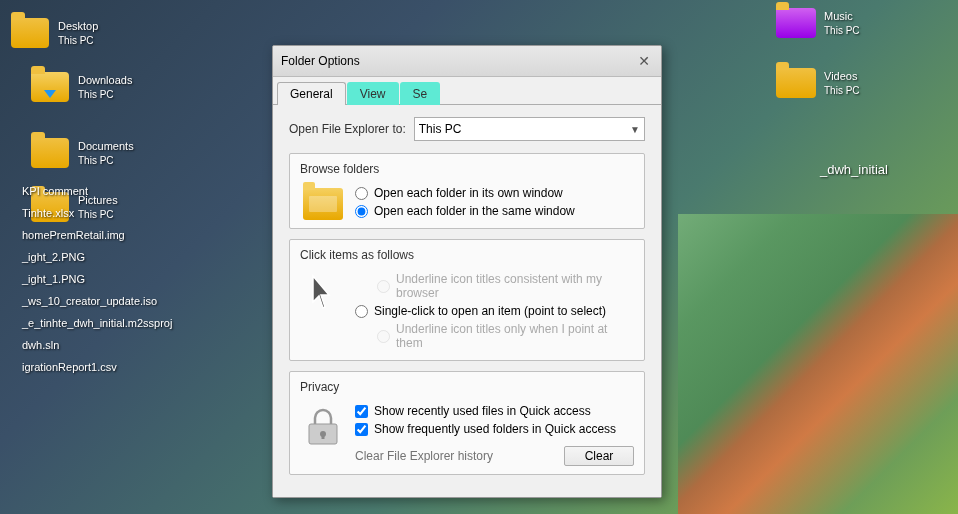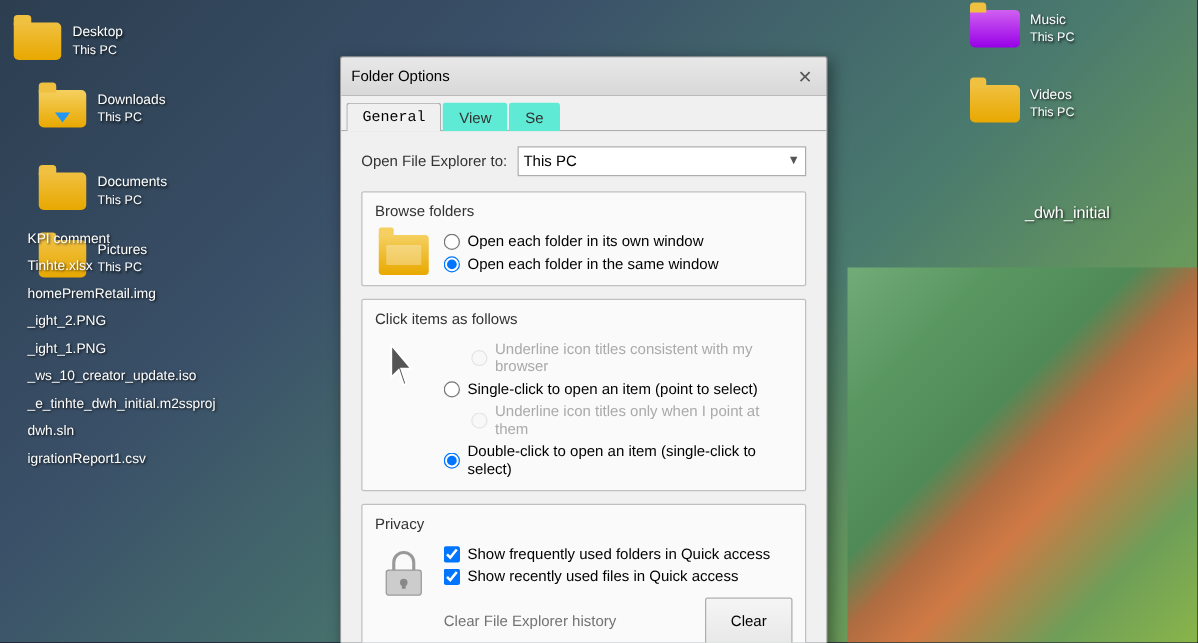--- a/index.html
+++ b/index.html
@@ -172,21 +172,20 @@
       bottom: -1px;
     }
 
     .tab.active {
       background: #f0f0f0;
       border-color: #adadad;
       border-bottom-color: #f0f0f0;
       color: #000;
       font-weight: normal;
       z-index: 1;
-      font-family: Liberation Mono, monospace;
     }
 
     
     .dialog-body {
       padding: 12px 16px;
       background: #f0f0f0;
     }
 
     
     .open-explorer-row {
@@ -342,21 +341,21 @@
 
     
     .btn {
       padding: 4px 0;
       font-size: 12px;
       border: 1px solid #adadad;
       border-radius: 2px;
       background: linear-gradient(180deg, #f5f5f5 0%, #e8e8e8 100%);
       cursor: pointer;
       min-width: 70px;
-      height: 38px;
+      height: 20px;
       display: inline-flex;
       align-items: center;
       justify-content: center;
     }
 
     
     .radio-indent {
       margin-left: 22px;
     }
 
@@ -552,48 +551,44 @@
             <label for="click2">Underline icon titles consistent with my browser</label>
           </div>
           <div class="radio-row">
             <input type="radio" name="click" id="click1" style="">
             <label for="click1">Single-click to open an item (point to select)</label>
           </div>
           <div class="radio-row radio-indent disabled-radio">
             <input type="radio" name="clicksub" id="click3" disabled="" style="">
             <label for="click3">Underline icon titles only when I point at them</label>
           </div>
-          <div class="radio-row">
-            <input type="radio" name="click" id="click4" checked="" style="">
-            <label for="click4">Double-click to open an item (single-click to select)</label>
-          </div>
         </div>
       </div>
     </div>
 
     <div class="privacy-section">
       <div class="section-title">Privacy</div>
       <div class="section-with-icon">
         <div class="section-icon-area">
 
           <svg width="36" height="40" viewBox="0 0 36 40">
             <rect x="4" y="18" width="28" height="20" rx="2" fill="#ccc" stroke="#999" stroke-width="1"></rect>
             <path d="M10 18 v-6 a8 8 0 0 1 16 0 v6" fill="none" stroke="#999" stroke-width="2.5"></path>
             <circle cx="18" cy="28" r="3" fill="#888"></circle>
             <rect x="16.5" y="28" width="3" height="5" fill="#888"></rect>
           </svg>
         </div>
         <div style="flex:1">
           <div class="checkbox-row">
+            <input type="checkbox" id="priv1" checked="" style="">
+            <label for="priv1">Show recently used files in Quick access</label>
+          </div>
+          <div class="checkbox-row">
             <input type="checkbox" id="priv2" checked="" style="">
             <label for="priv2">Show frequently used folders in Quick access</label>
-          </div>
-          <div class="checkbox-row">
-            <input type="checkbox" id="priv1" checked="" style="">
-            <label for="priv1">Show recently used files in Quick access</label>
           </div>
           <div class="clear-history-row">
             <span class="clear-history-label">Clear File Explorer history</span>
             <button class="btn">Clear</button>
           </div>
         </div>
       </div>
     </div>
 
   </div>

